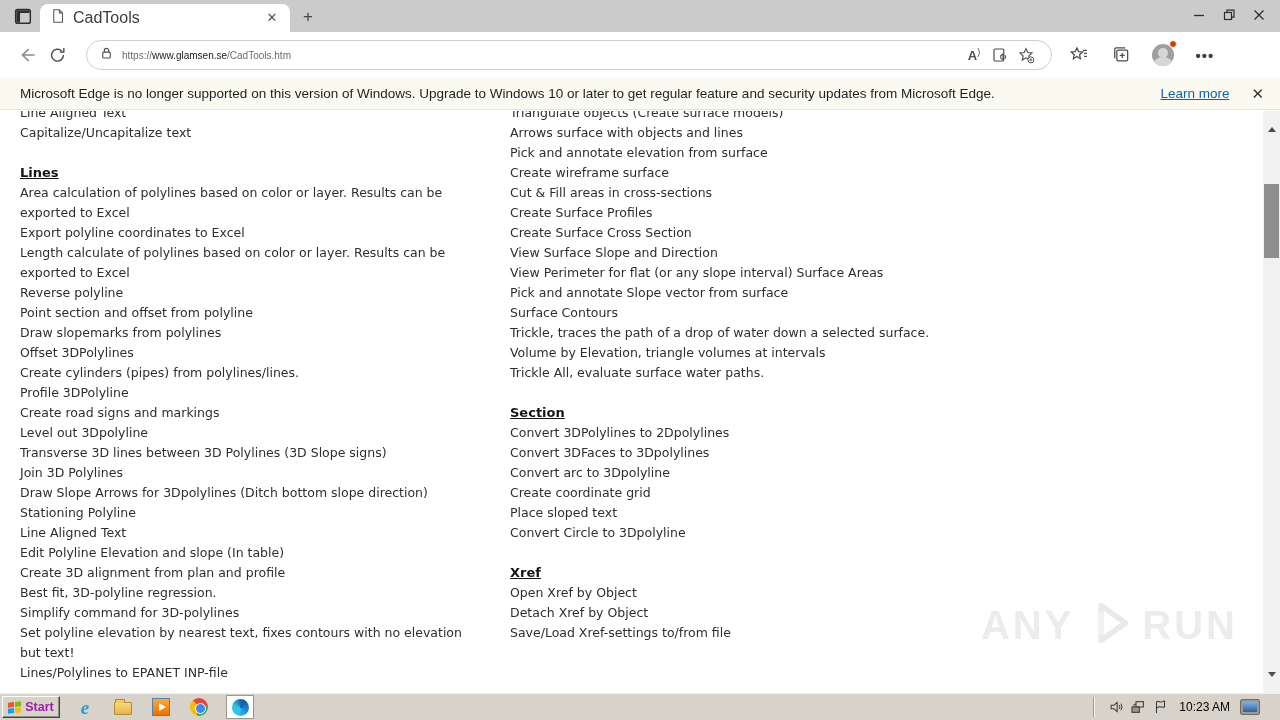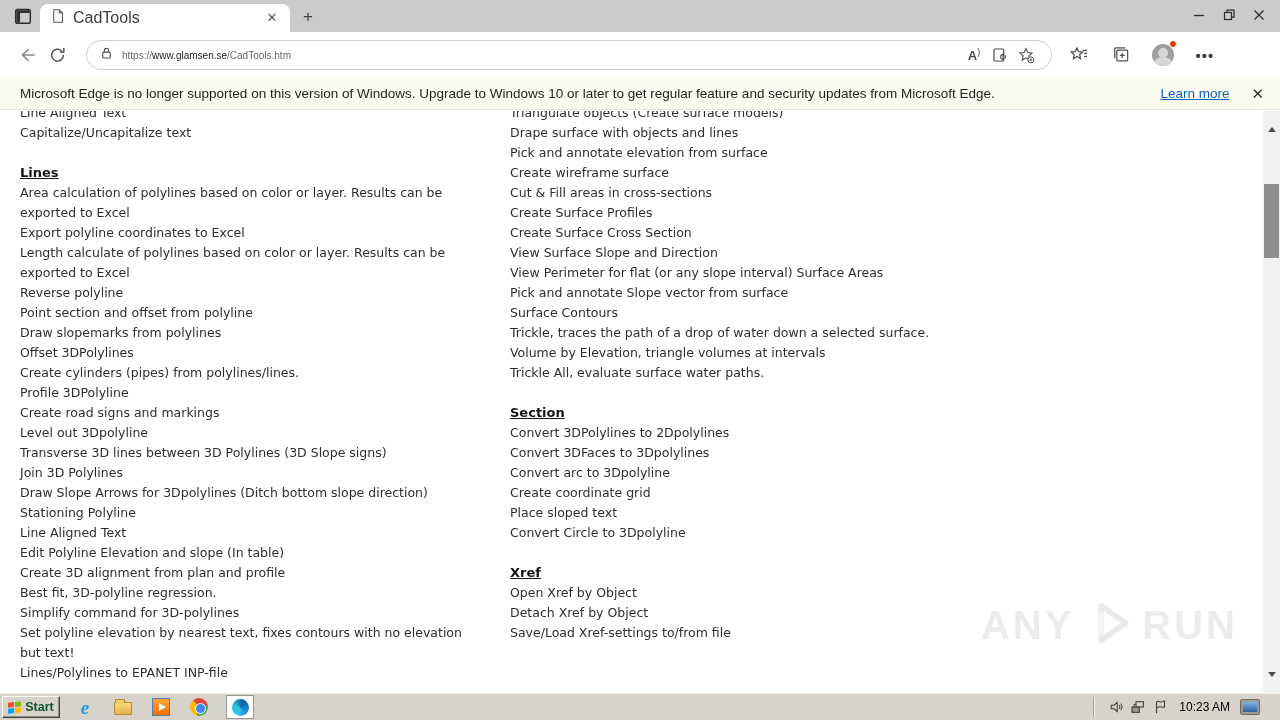--- a/index.html
+++ b/index.html
@@ -61,21 +61,21 @@
   .tri-down { width:0; height:0; border-left:4px solid transparent; border-right:4px solid transparent; border-top:5px solid #4d4d4d; margin:0 auto; }
   .sb-thumb { position:absolute; left:1px; top:73px; width:15px; height:74px; background:#8e8e8e; cursor:grab; }
 
   
   .watermark { position:absolute; right:42px; bottom:38px; display:flex; align-items:center; gap:6px; pointer-events:none; }
   .wm-text { font-size:40px; font-weight:bold; letter-spacing:3px; color:#ececec; font-family:"Liberation Sans", sans-serif; }
 
   
   .taskbar { position:absolute; left:0; bottom:0; width:1280px; height:27px; background:#d7d3ca; border-top:1px solid #f3f1ea; display:flex; align-items:center; }
   .start { margin-left:2px; height:22px; width:58px; background:#d7d3ca; border:1px solid; border-color:#fdfdfa #45433c #45433c #fdfdfa; box-shadow:inset -1px -1px 0 #8f8c82; display:flex; align-items:center; justify-content:center; gap:4px; cursor:pointer; }
-  .start-label { font-size:12.5px; font-weight:bold; color:#14532d; font-family:"Liberation Sans", sans-serif; }
+  .start-label { font-size:12.5px; font-weight:bold; color:#a21caf; font-family:"Liberation Sans", sans-serif; }
   .winflag { width:13px; height:11px; display:grid; grid-template-columns:6px 6px; grid-template-rows:5px 5px; gap:1px; transform:skewY(-6deg); }
   .winflag i:nth-child(1){ background:#f35325;} .winflag i:nth-child(2){ background:#81bc06;}
   .winflag i:nth-child(3){ background:#05a6f0;} .winflag i:nth-child(4){ background:#ffba08;}
   .ql { display:flex; align-items:center; margin-left:14px; gap:16px; }
   .ql-btn { width:22px; height:22px; border:none; background:transparent; display:flex; align-items:center; justify-content:center; cursor:pointer; }
   .ie-e { font-family:"Liberation Serif", serif; font-style:italic; font-weight:bold; font-size:19px; color:#1b9de0; line-height:1; }
   .folder { position:relative; width:18px; height:13px; background:linear-gradient(#f9d978,#e3b44e); border:1px solid #b98b2e; border-radius:1px; margin-top:3px; }
   .folder:before { content:""; position:absolute; top:-4px; left:0; width:8px; height:3px; background:#f0cb62; border:1px solid #b98b2e; border-bottom:none; border-radius:1px 1px 0 0; }
   .wmp { width:18px; height:18px; border:1px solid #4d7fc1; background:linear-gradient(#ffa733,#ef7000); display:flex; align-items:center; justify-content:center; }
   .wmp .play { width:0; height:0; border-left:7px solid #fff; border-top:4.5px solid transparent; border-bottom:4.5px solid transparent; margin-left:2px; }
@@ -229,21 +229,21 @@
           <div class="item">Edit Polyline Elevation and slope (In table)</div>
           <div class="item">Create 3D alignment from plan and profile</div>
           <div class="item">Best fit, 3D-polyline regression.</div>
           <div class="item">Simplify command for 3D-polylines</div>
           <div class="item">Set polyline elevation by nearest text, fixes contours with no elevation</div>
           <div class="item">but text!</div>
           <div class="item">Lines/Polylines to EPANET INP-file</div>
         </div>
       <div class="col col-right">
           <div class="item">Triangulate objects (Create surface models)</div>
-          <div class="item">Drape surface with objects and lines</div>
+          <div class="item">Arrows surface with objects and lines</div>
           <div class="item">Pick and annotate elevation from surface</div>
           <div class="item">Create wireframe surface</div>
           <div class="item">Cut &amp; Fill areas in cross-sections</div>
           <div class="item">Create Surface Profiles</div>
           <div class="item">Create Surface Cross Section</div>
           <div class="item">View Surface Slope and Direction</div>
           <div class="item">View Perimeter for flat (or any slope interval) Surface Areas</div>
           <div class="item">Pick and annotate Slope vector from surface</div>
           <div class="item">Surface Contours</div>
           <div class="item">Trickle, traces the path of a drop of water down a selected surface.</div>

